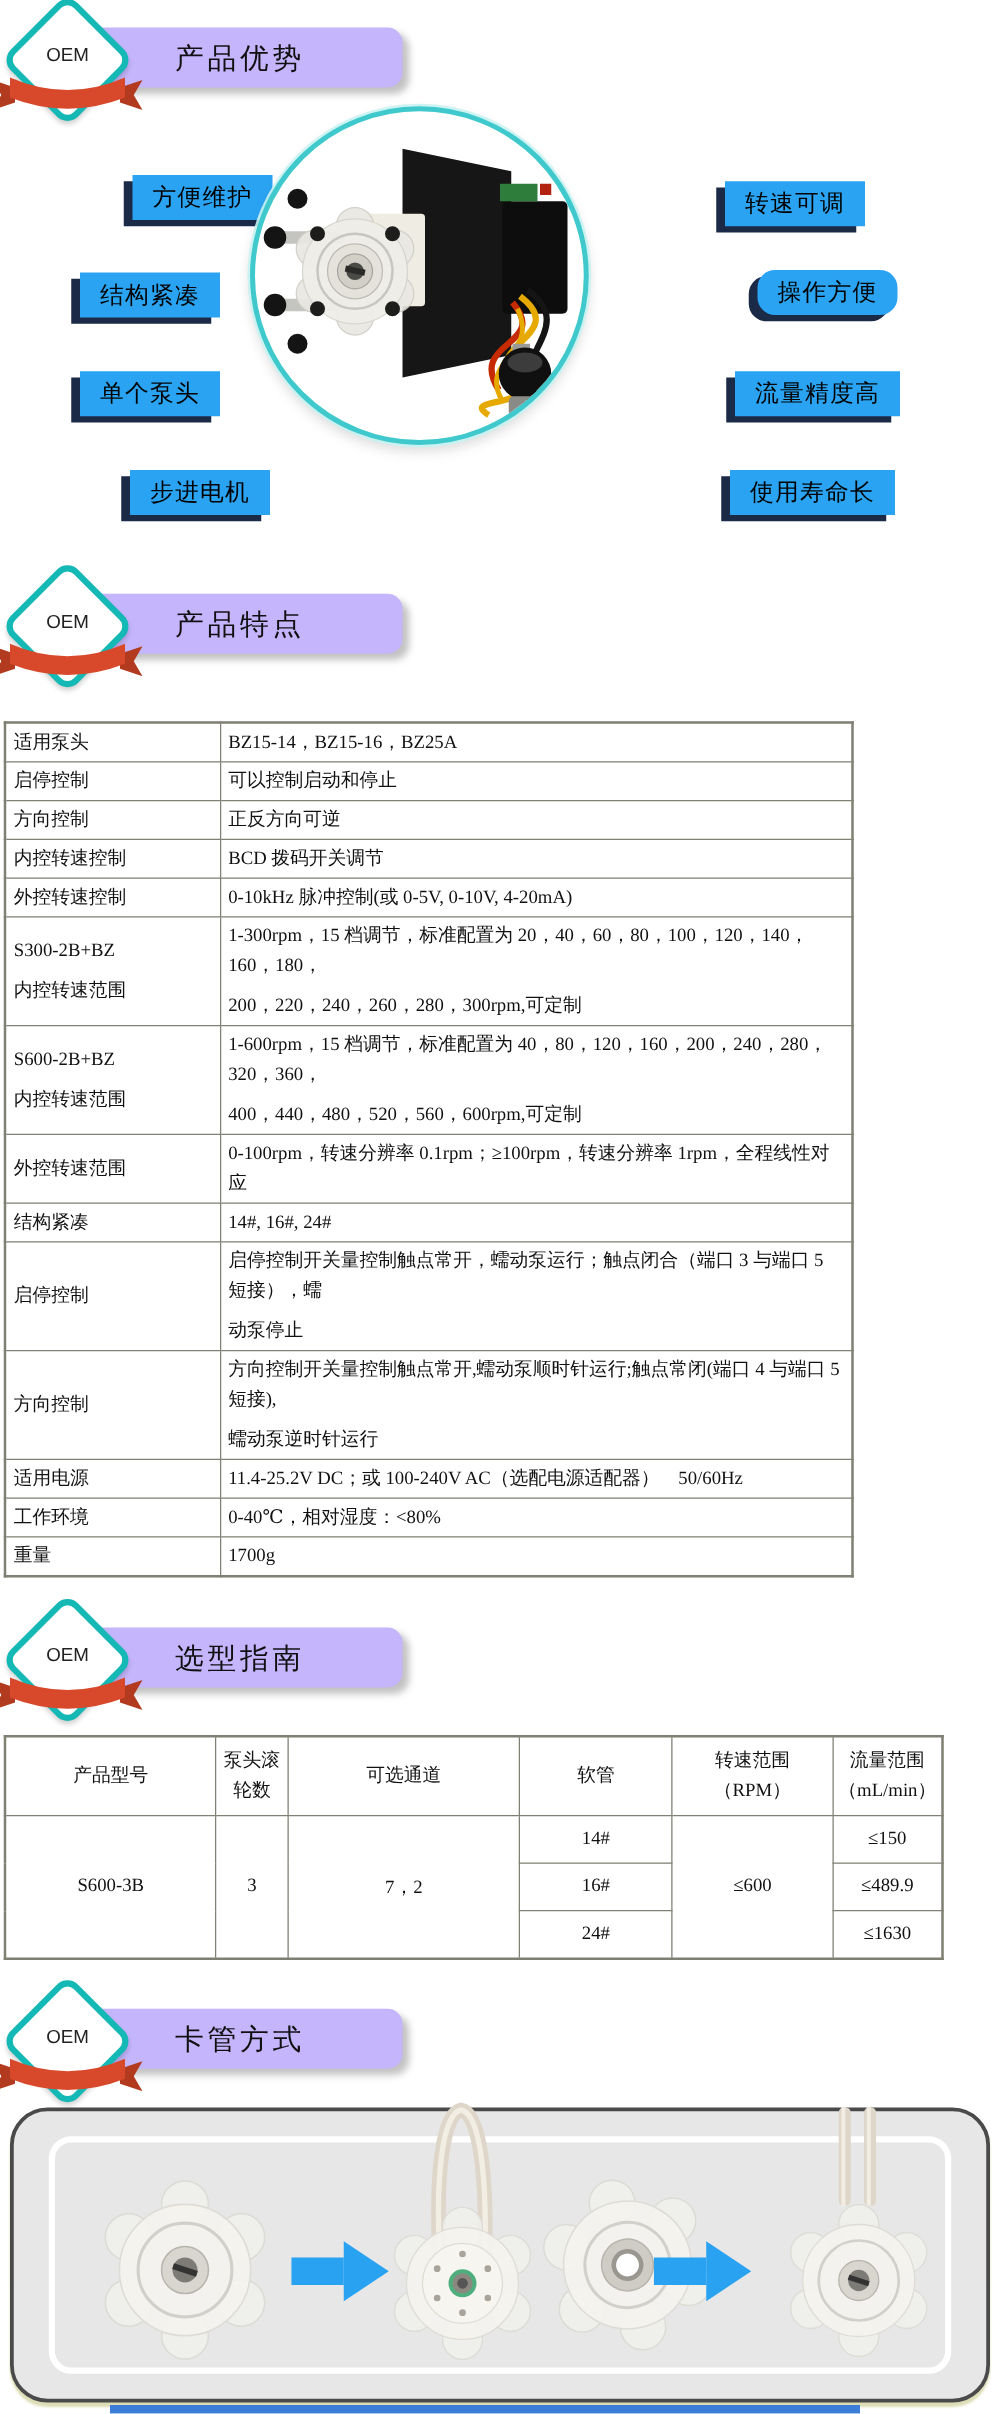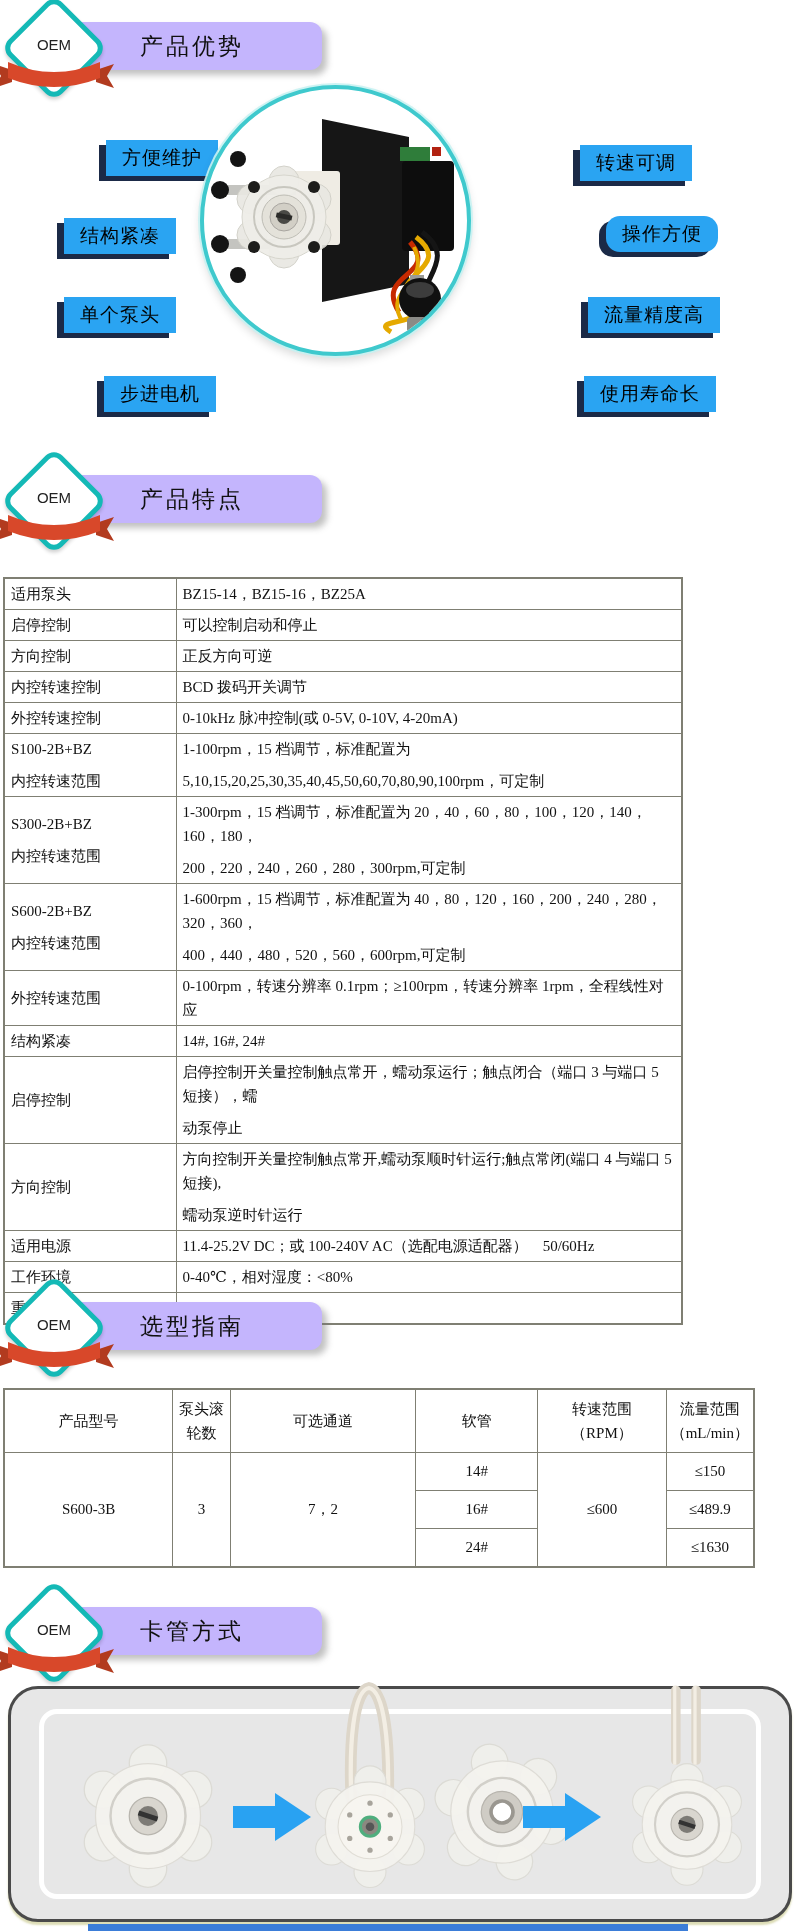--- a/index.html
+++ b/index.html
@@ -186,30 +186,20 @@
     <tr>
       <td>
             <span>外控转速控制</span>
           </td>
       <td>
             <span>0-10kHz 脉冲控制(或 0-5V, 0-10V, 4-20mA)</span>
           </td>
     </tr>
     <tr>
       <td>
-            <span>S100-2B+BZ</span>
-            <span>内控转速范围</span>
-          </td>
-      <td>
-            <span>1-100rpm，15 档调节，标准配置为</span>
-            <span>5,10,15,20,25,30,35,40,45,50,60,70,80,90,100rpm，可定制</span>
-          </td>
-    </tr>
-    <tr>
-      <td>
             <span>S300-2B+BZ</span>
             <span>内控转速范围</span>
           </td>
       <td>
             <span>1-300rpm，15 档调节，标准配置为 20，40，60，80，100，120，140，160，180，</span>
             <span>200，220，240，260，280，300rpm,可定制</span>
           </td>
     </tr>
     <tr>
       <td>

